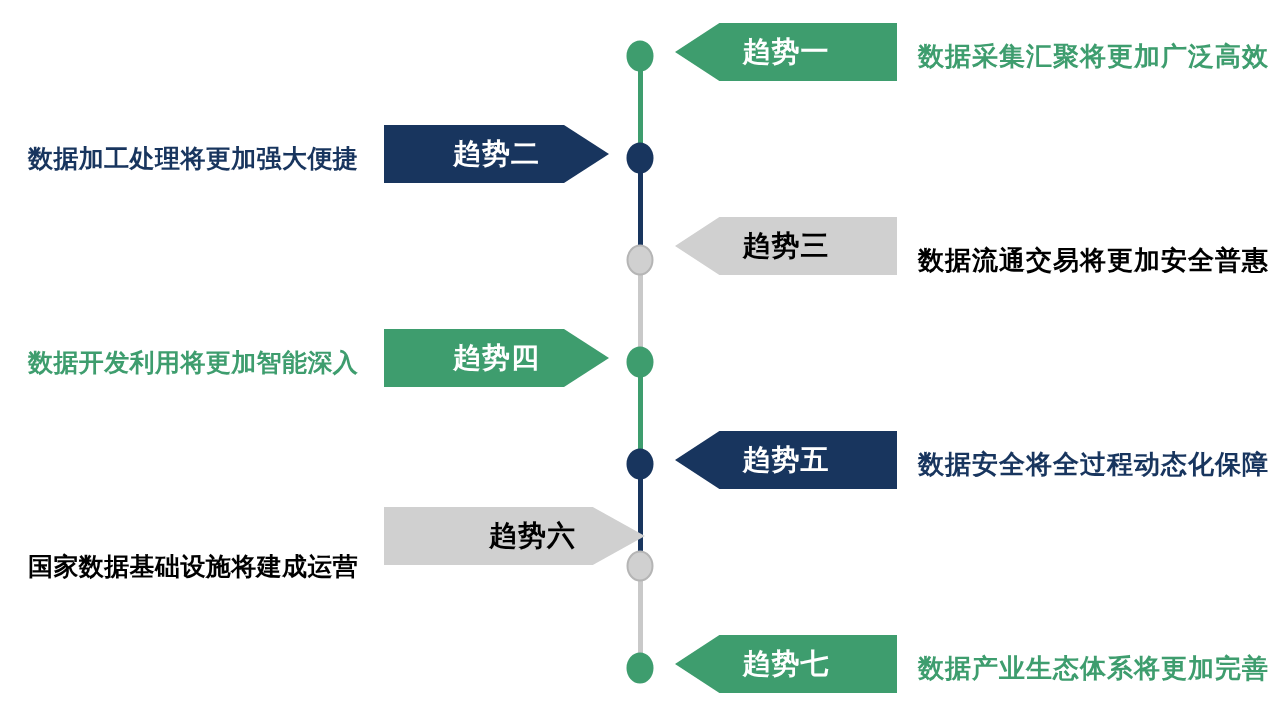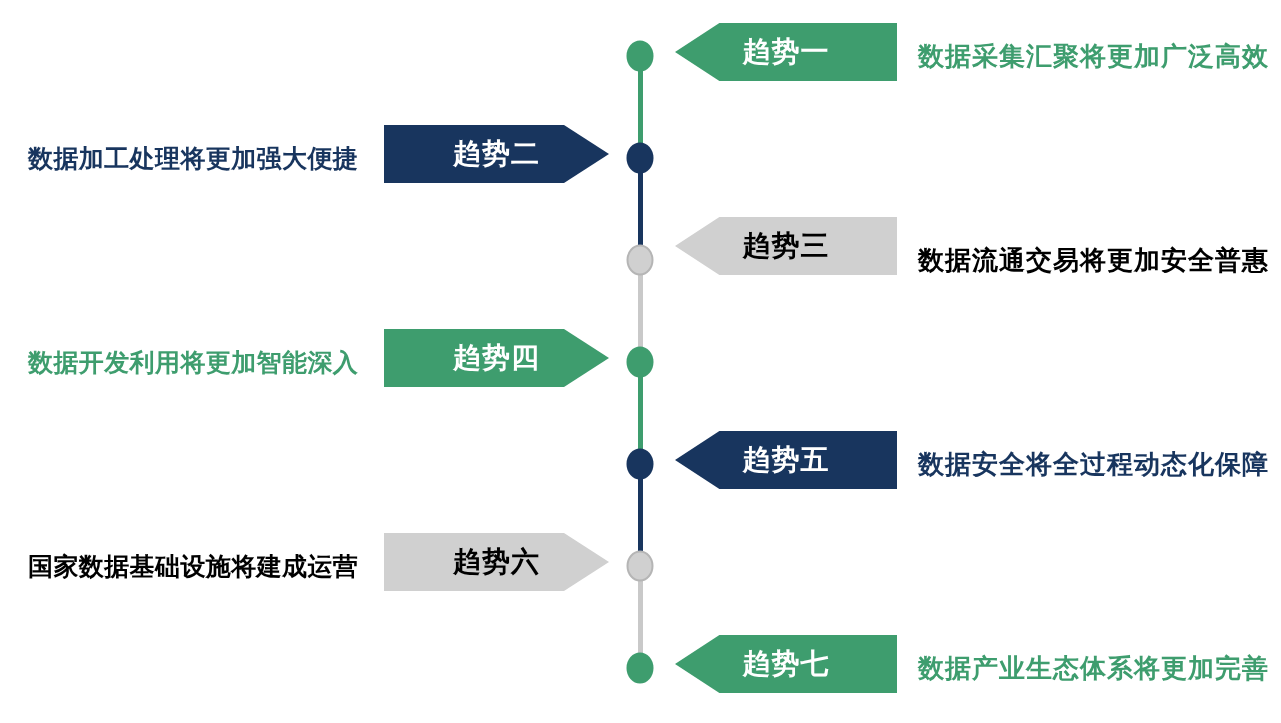--- a/index.html
+++ b/index.html
@@ -76,21 +76,21 @@
   .desc.side-left  { left: 28px;  font-size: 25px; letter-spacing: 0.4px; }
   .desc.t-green { color: var(--green); }
   .desc.t-navy  { color: var(--navy); }
   .desc.t-black { color: var(--text-black); }
 
   
   .y1 { top: 56px; }  .y2 { top: 158px; } .y3 { top: 260px; }
   .y4 { top: 362px; } .y5 { top: 464px; } .y6 { top: 566px; }
   .y7 { top: 668px; }
   .banner.y1 { top: 23px; }  .banner.y2 { top: 125px; } .banner.y3 { top: 217px; }
-  .banner.y4 { top: 329px; } .banner.y5 { top: 431px; } .banner.y6 { top: 533px; }
+  .banner.y4 { top: 329px; } .banner.y5 { top: 431px; } .banner.y6 { top: 507px; padding-left: 36px; }
   .banner.y7 { top: 635px; }
 </style>
 </head>
 <body>
 
 <div class="canvas">
 
   <div>
     <div class="seg seg-1"></div>
     <div class="seg seg-2"></div>

